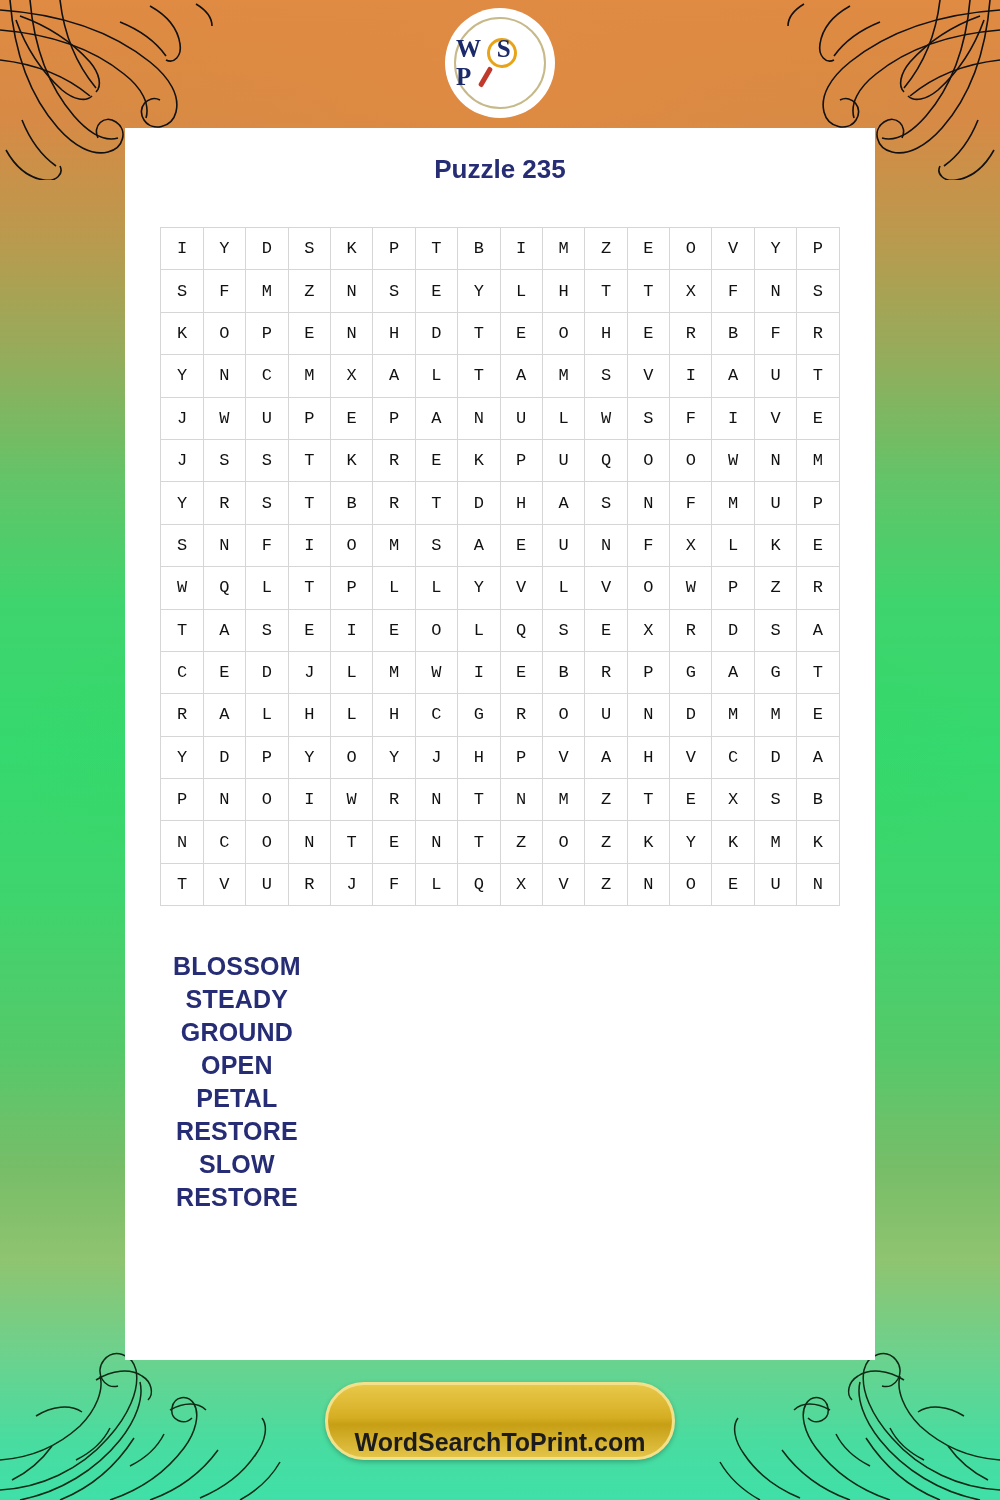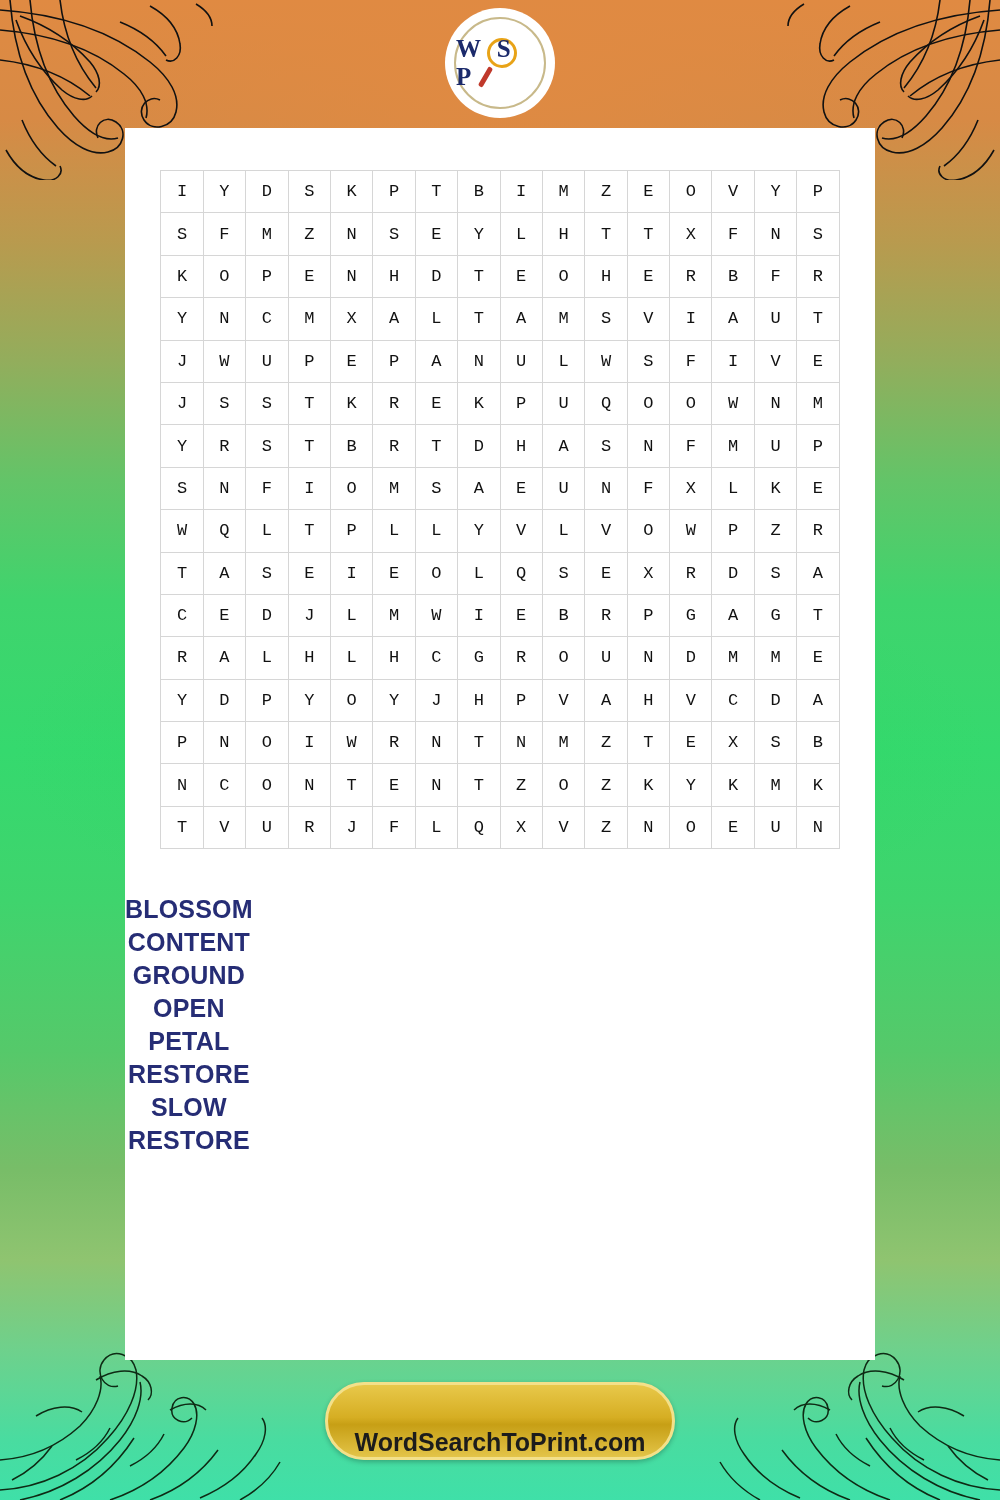--- a/index.html
+++ b/index.html
@@ -98,20 +98,21 @@
     text-align:center; vertical-align:middle;
     font-family:"Liberation Mono", monospace;
     font-size:17px; color:#111;
   }
 
   
   .words {
     display:flex; justify-content:flex-start;
     margin-top:44px;
     gap:87px;
+    margin-left:48px;
   }
   .words-col { text-align:center; }
   .word {
     font-size:25px; font-weight:bold; color:#262d75;
     line-height:1.32; letter-spacing:0.2px;
   }
 
   
   .footer-btn {
     position:absolute; left:50%; bottom:40px; transform:translateX(-50%);
@@ -209,20 +210,21 @@
 
 <div class="logo">
   <div class="logo-inner">
     <div class="logo-mag"></div>
     <div class="logo-handle"></div>
     <div class="logo-letters">W  S  P</div>
   </div>
 </div>
 
 <div class="page">
+  <div class="subtitle">Puzzle 235</div>
 
   <div class="grid-wrap">
     <table class="grid">
       <tbody id="grid-body">
           <tr>
             <td>I</td>
             <td>Y</td>
             <td>D</td>
             <td>S</td>
             <td>K</td>
@@ -508,21 +510,21 @@
             <td>U</td>
             <td>N</td>
           </tr>
         </tbody>
     </table>
   </div>
 
   <div class="words">
     <div class="words-col" id="words-left">
         <div class="word">BLOSSOM</div>
-        <div class="word">CONTENT</div>
+        <div class="word">STEADY</div>
         <div class="word">GROUND</div>
         <div class="word">OPEN</div>
         <div class="word">PETAL</div>
         <div class="word">RESTORE</div>
         <div class="word">SLOW</div>
         <div class="word">RESTORE</div>
       </div>
   </div>
 </div>
 

